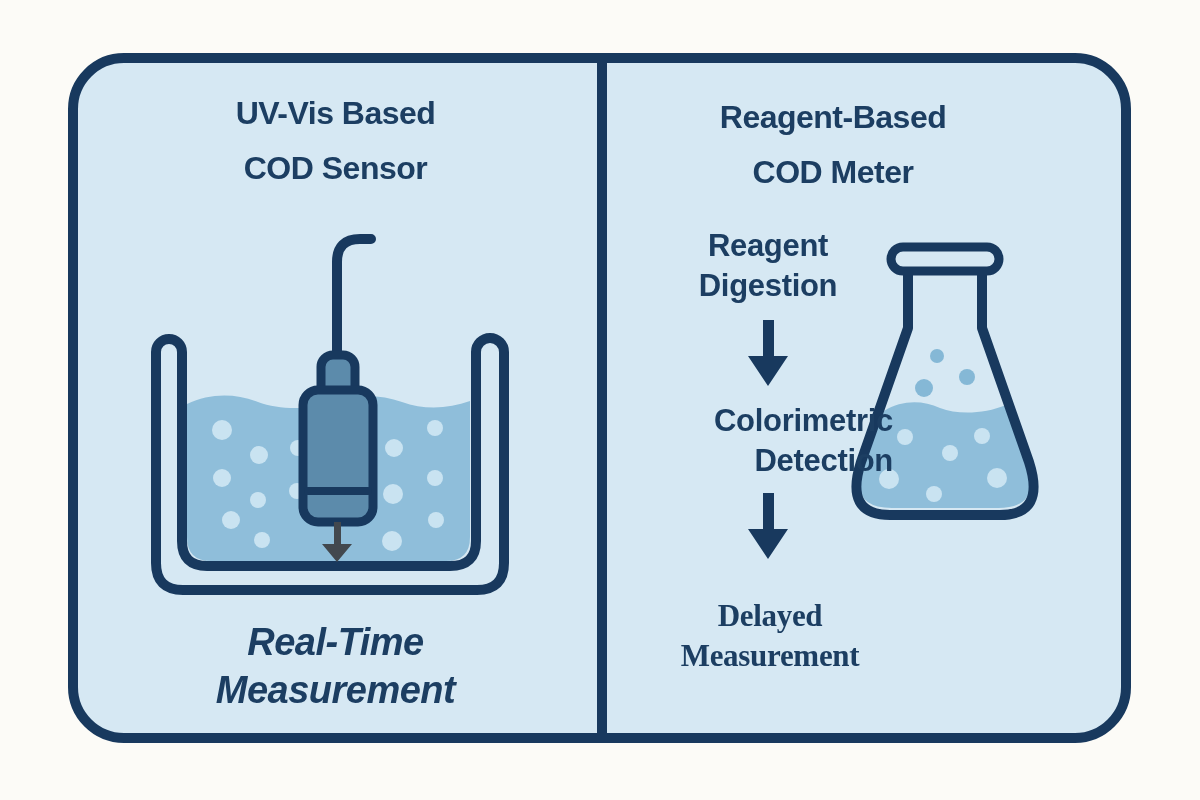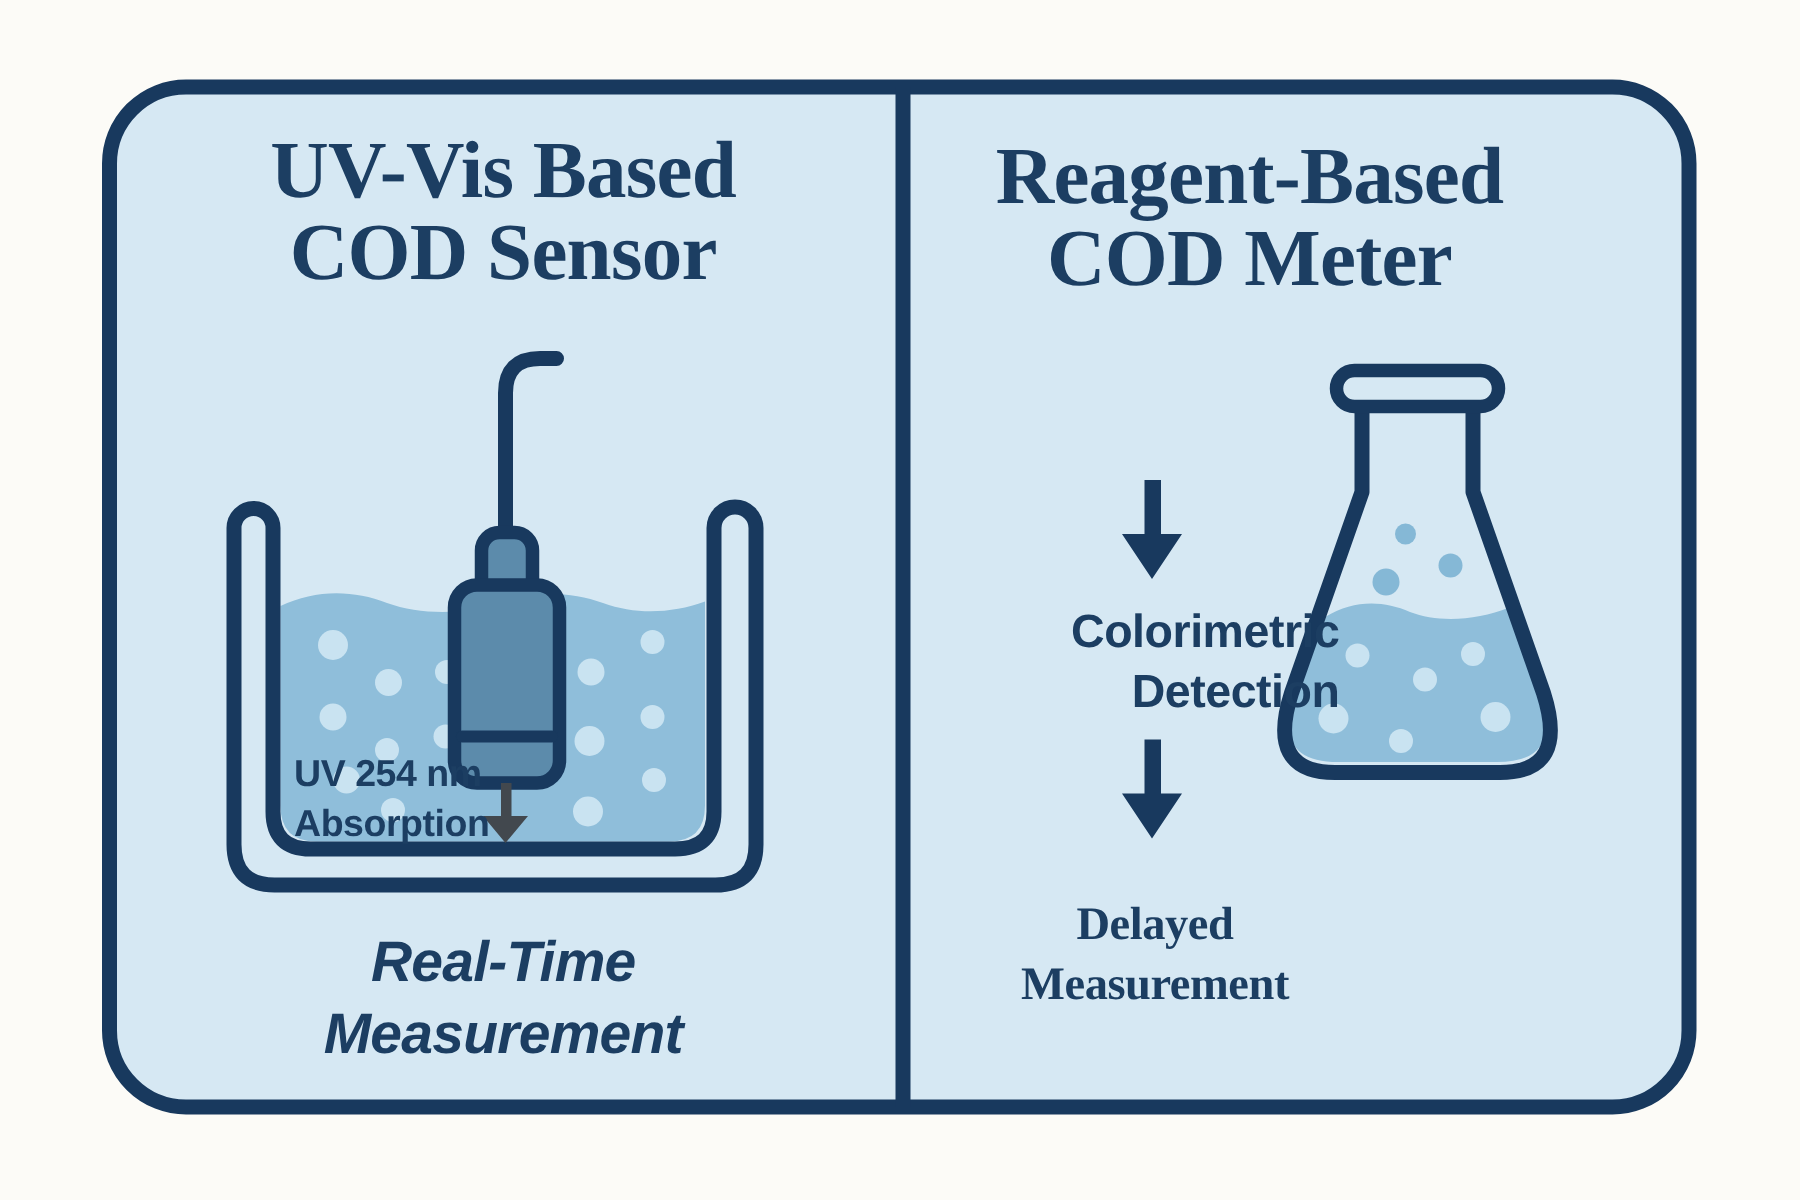--- a/index.html
+++ b/index.html
@@ -26,21 +26,21 @@
     border:10px solid var(--navy);
     border-radius:56px;
   }
   .divider{
     position:absolute;left:597px;top:58px;width:10px;height:680px;
     background:var(--navy);
   }
   .gfx{position:absolute;left:0;top:0;width:1200px;height:800px;pointer-events:none;}
 
   .txt{position:absolute;color:var(--text-navy);white-space:pre-line;text-align:center;}
-  .title{font-weight:700;font-size:54px;line-height:55px;letter-spacing:-0.5px;font-family:Liberation Serif, serif;}
+  .title{font-weight:700;font-size:32px;line-height:55px;letter-spacing:-0.5px;}
   .title-left{left:72px;top:86px;width:527px;}
   .title-right{left:608px;top:90px;width:450px;}
   .step{font-weight:700;font-size:31px;line-height:40px;letter-spacing:-0.3px;}
   .step-1{left:640px;top:226px;width:256px;}
   .step-2{left:637px;top:401px;width:256px;text-align:right;}
   .step-3{left:610px;top:596px;width:320px;font-family:Liberation Serif, serif;}
   .bottom-label{left:72px;top:618px;width:527px;font-weight:700;font-size:38px;line-height:48px;letter-spacing:-0.5px;font-style:italic;}
   .uv-label{left:196px;top:500px;width:190px;font-weight:700;font-size:25px;line-height:33px;text-align:left;letter-spacing:-0.3px;}
 
   
@@ -131,23 +131,23 @@
 
       <rect class="rim" x="891" y="247" width="108" height="24" rx="12"></rect>
     </g>
   </svg>
 
   <div class="txt title title-left">UV-Vis Based
 COD Sensor</div>
   <div class="txt title title-right">Reagent-Based
 COD Meter</div>
 
-  <div class="txt uv-label">UV 254 nm
-Absorption</div>
   <div class="txt bottom-label">Real-Time
 Measurement</div>
 
+  <div class="txt step step-1">Reagent
+Digestion</div>
   <div class="txt step step-2">Colorimetric
 Detection</div>
   <div class="txt step step-3">Delayed
 Measurement</div>
 
 </div>
 
 </body></html>

